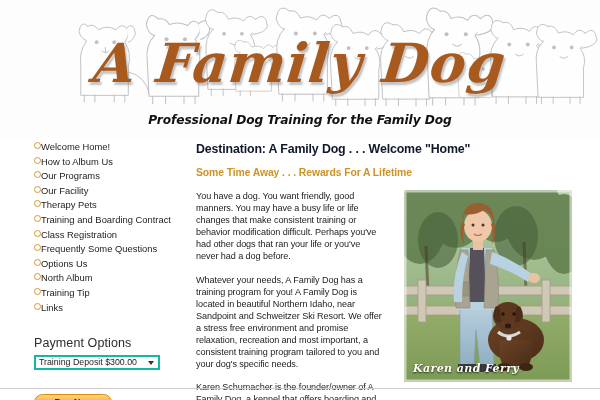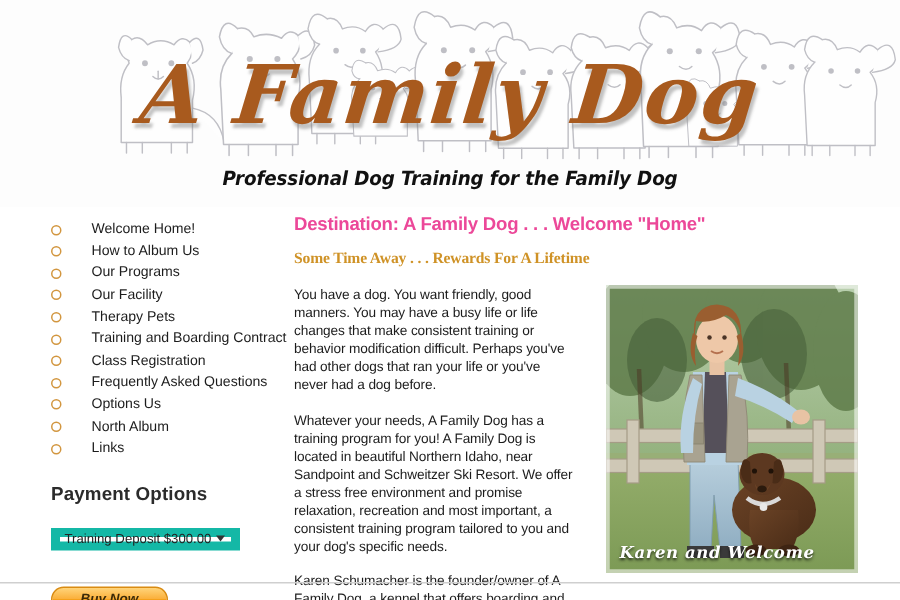--- a/index.html
+++ b/index.html
@@ -88,22 +88,22 @@
     top: 4px;
     width: 160px;
   }
   .nav-list {
     list-style: none;
     margin: 0;
     padding: 0;
   }
   .nav-item {
     display: flex;
-    align-items: flex-end;
-    gap: 20px;
+    align-items: flex-start;
+    gap: 0;
     height: 14.6px;
     cursor: pointer;
   }
   .bullet {
     flex: 0 0 auto;
     width: 7px;
     height: 7px;
     border: 1.4px solid #d2963f;
     border-radius: 50%;
     background: #ffffff;
@@ -114,29 +114,28 @@
     color: #1c1c1c;
     white-space: nowrap;
     line-height: 1;
   }
   .payment {
     margin-top: 19px;
   }
   .payment-title {
     font-size: 12.5px;
     color: #2b2b2b;
-    margin-bottom: 16px;
+    margin-bottom: 5px;
     letter-spacing: 0.1px;
-    font-weight: bold;
   }
   .select-box {
     position: relative;
     width: 126px;
     height: 15px;
-    border: 6px solid #14b8a6;
+    border: 2px solid #14b8a6;
     background: #ffffff;
     box-sizing: border-box;
     display: flex;
     align-items: center;
     cursor: pointer;
   }
   .select-value {
     font-size: 8.8px;
     color: #222222;
     padding-left: 3px;
@@ -178,33 +177,32 @@
   
   .main {
     position: absolute;
     left: 196px;
     top: 4px;
     width: 380px;
   }
   .main-title {
     font-size: 12.4px;
     font-weight: 700;
-    color: #ec4899;
+    color: #0f172a;
     letter-spacing: -0.15px;
     white-space: nowrap;
     margin: 0 0 11px 0;
   }
   .main-subtitle {
     font-size: 10.4px;
     font-weight: 700;
     color: #cf9226;
     letter-spacing: -0.1px;
     white-space: nowrap;
     margin: 0 0 12px 0;
-    font-family: Liberation Serif, serif;
   }
   .content-cols {
     position: relative;
   }
   .text-col {
     width: 188px;
   }
   .para {
     font-size: 9.1px;
     line-height: 12.1px;
@@ -403,29 +401,33 @@
         <li class="nav-item">
           <span class="bullet"></span>
           <span class="nav-label">Training and Boarding Contract</span>
         </li>
         <li class="nav-item">
           <span class="bullet"></span>
           <span class="nav-label">Class Registration</span>
         </li>
         <li class="nav-item">
           <span class="bullet"></span>
-          <span class="nav-label">Frequently Asked Questions</span>
+          <span class="nav-label">Frequently Some Questions</span>
         </li>
         <li class="nav-item">
           <span class="bullet"></span>
           <span class="nav-label">Options Us</span>
         </li>
         <li class="nav-item">
           <span class="bullet"></span>
           <span class="nav-label">North Album</span>
+        </li>
+        <li class="nav-item">
+          <span class="bullet"></span>
+          <span class="nav-label">Training Tip</span>
         </li>
         <li class="nav-item">
           <span class="bullet"></span>
           <span class="nav-label">Links</span>
         </li>
       </ul>
 
       <div class="payment">
         <div class="payment-title">Payment Options</div>
 
@@ -546,20 +548,20 @@
 
               <path d="M94,142 Q104,150 116,142" stroke="#d8d8d8" stroke-width="3" fill="none"></path>
               <circle cx="105" cy="148" r="2.6" fill="#e8e8e8"></circle>
 
               <ellipse cx="100" cy="177" rx="7" ry="4" fill="#3e2413"></ellipse>
               <ellipse cx="122" cy="177" rx="7" ry="4" fill="#3e2413"></ellipse>
             </g>
 
             <rect x="0" y="0" width="168" height="192" fill="none" stroke="#ffffff" stroke-width="5" opacity="0.55"></rect>
           </svg>
-          <div class="photo-caption">Karen and Welcome</div>
+          <div class="photo-caption">Karen and Ferry</div>
         </div>
       </div>
     </div>
 
     <div class="footer-rule"></div>
   </div>
 </div>
 
 </body></html>

